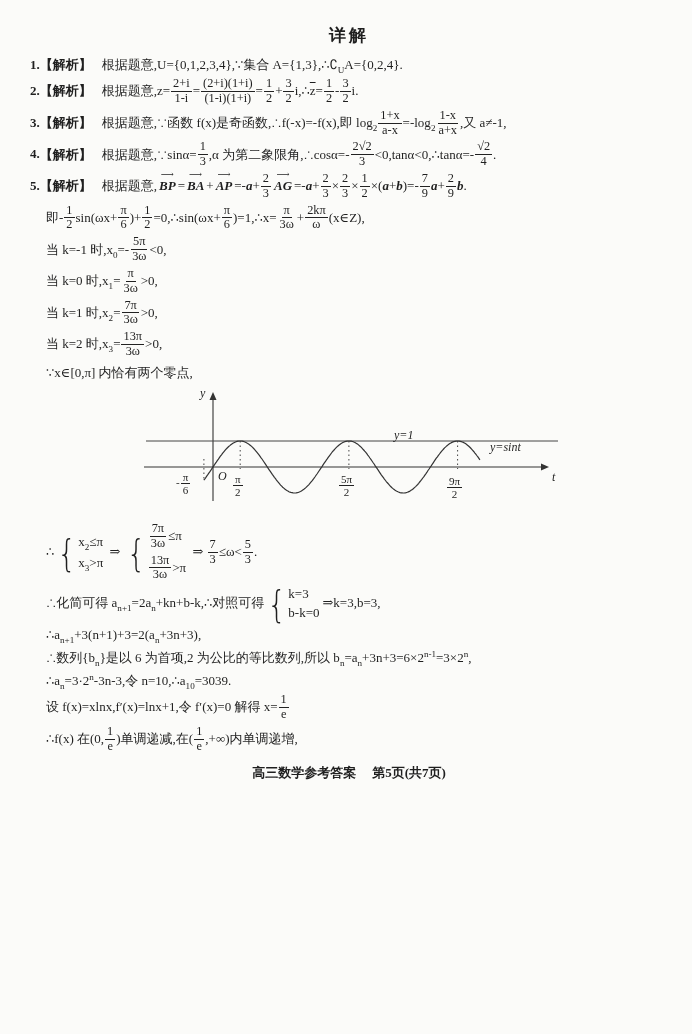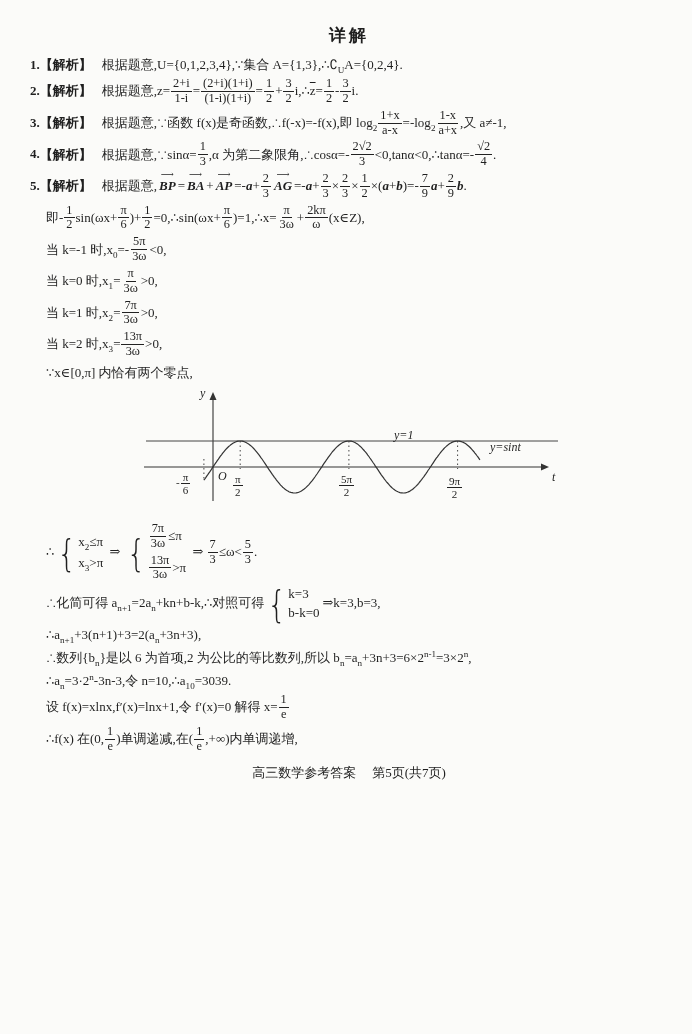--- a/index.html
+++ b/index.html
@@ -36,21 +36,21 @@
          line-height:0.85;margin-right:2px;transform:scaleY(1.25);}
   .ccol{display:inline-flex;flex-direction:column;align-items:flex-start;row-gap:3px;}
   .ccol>span{display:block;line-height:1.25;}
   
   .graph{position:relative;width:480px;height:124px;margin:6px 0 10px 96px;}
   .graph svg{position:absolute;left:0;top:0;}
   .glabel{position:absolute;font-size:12px;line-height:1;}
   .it{font-style:italic;}
   .gtick{position:absolute;font-size:11px;line-height:1;}
   .gtick .frac{font-size:1em;top:0;}
-  .footer{text-align:center;font-weight:normal;font-size:13px;margin-top:10px;}
+  .footer{text-align:center;font-weight:bold;font-size:13px;margin-top:10px;}
   .footer span{margin:0 8px;}
 </style>
 </head>
 <body>
 
 <div class="page">
   <div class="title">详解</div>
 
   <div id="solutions">
       <div class="sol">

